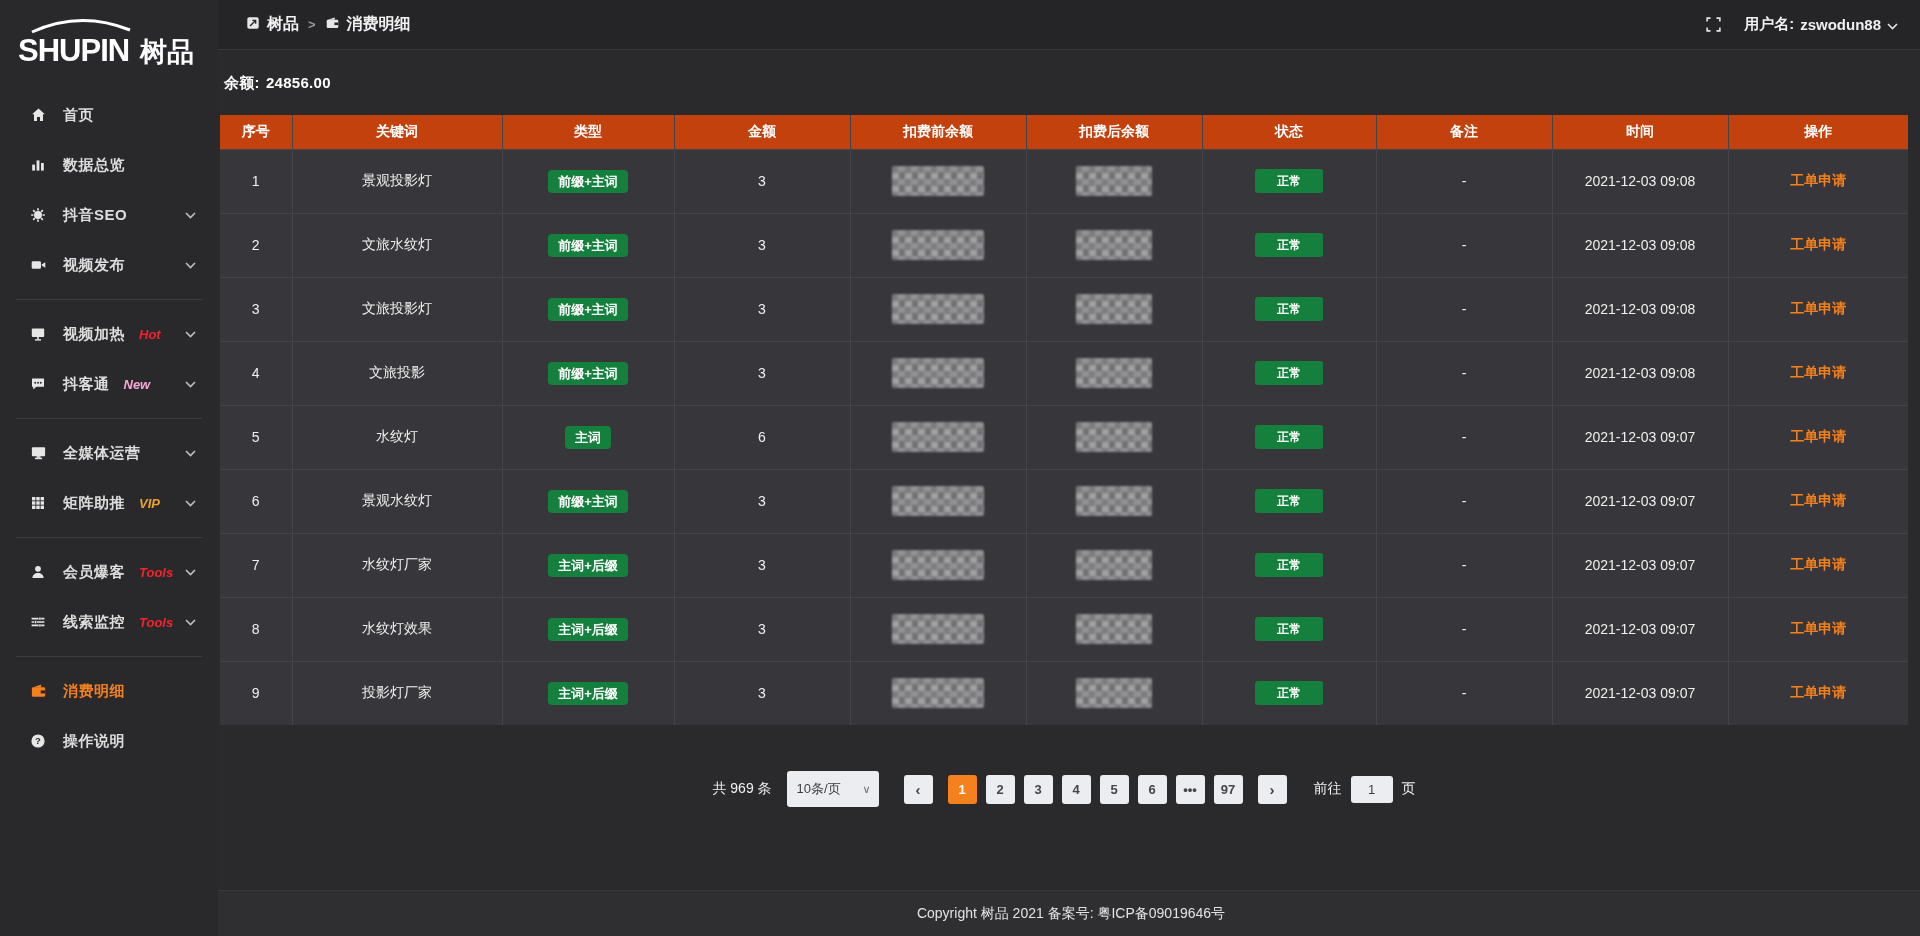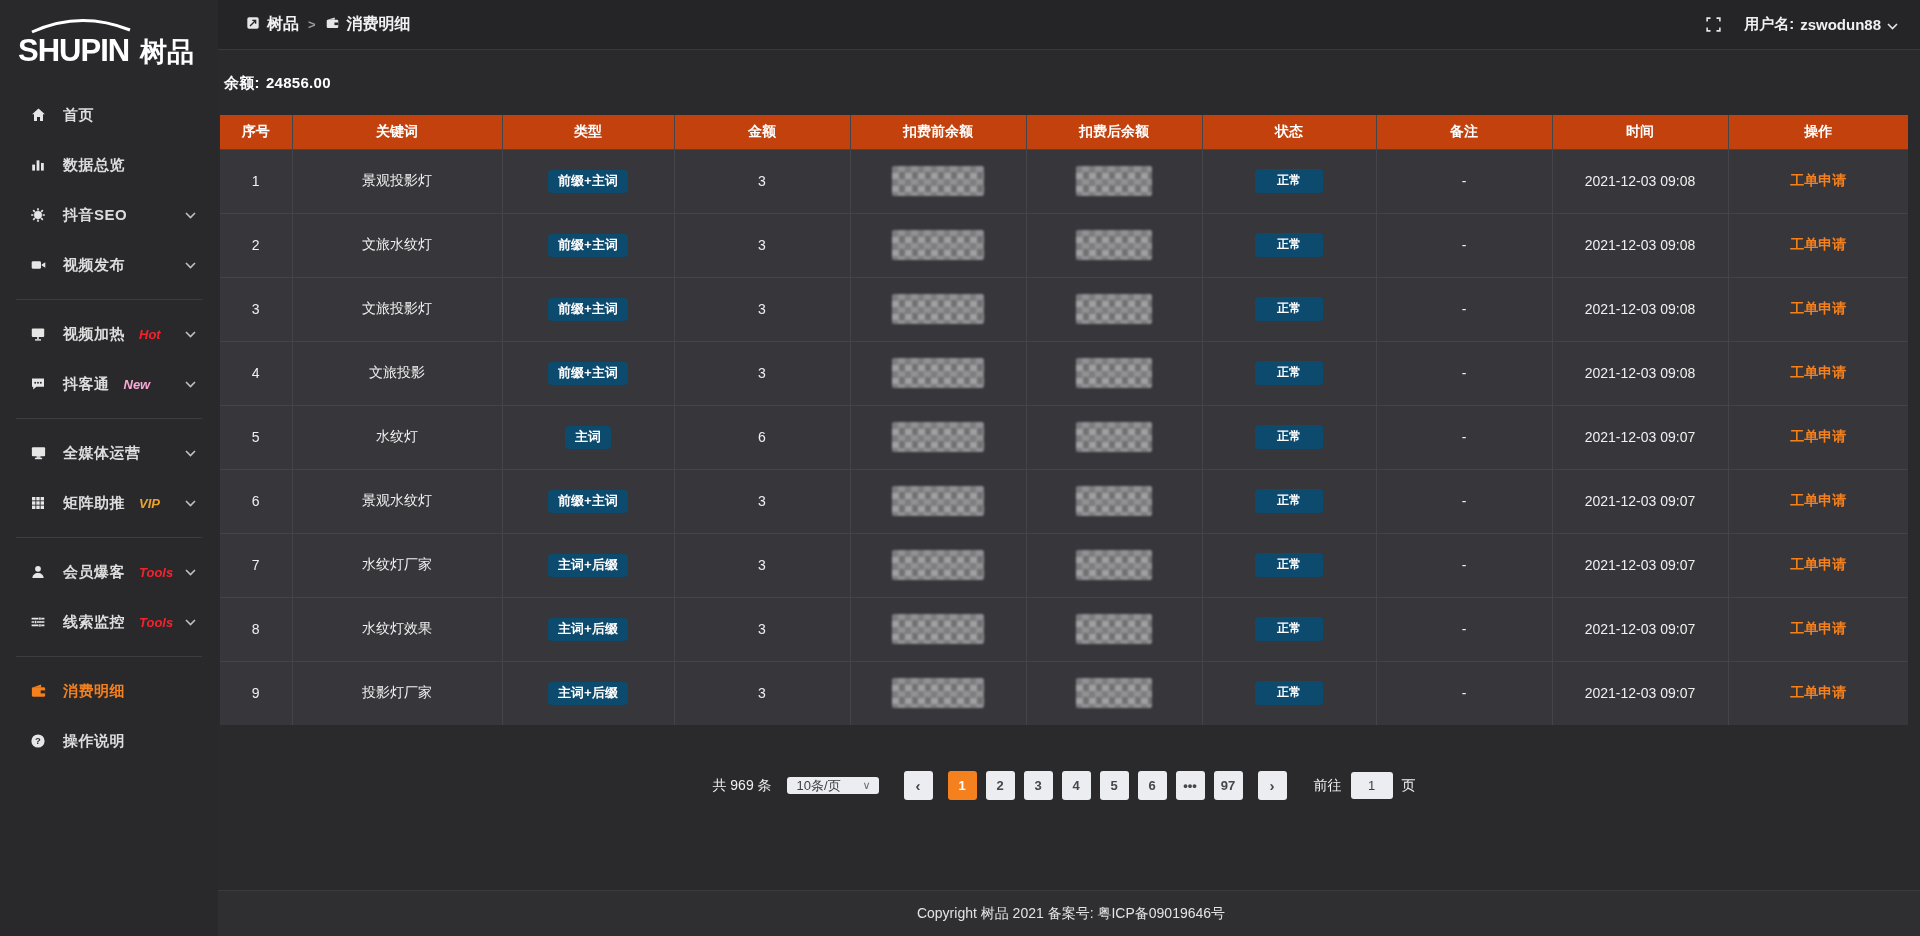--- a/index.html
+++ b/index.html
@@ -33,33 +33,33 @@
   .balance { font-size:15px; font-weight:bold; color:#ffffff; padding-left:4px; margin-bottom:22px; letter-spacing:0.3px; }
   .balance .val { margin-left:6px;text-align:right; }
 
   
   table.data { width:100%; border-collapse:collapse; table-layout:fixed; background:#37363b; }
   table.data th { height:34px; font-size:14px; font-weight:bold; color:#ffffff; text-align:center; background:#c2410c; border:1px solid #454449; border-top:none; }
   table.data td { height:64px; font-size:14px; color:#f0f0f0; text-align:center; border:1px solid #454449; }
   table.data th:first-child, table.data td:first-child { border-left:none; }
   table.data th:last-child, table.data td:last-child { border-right:none; }
   table.data tr:last-child td { border-bottom:none; }
-  .type-badge, .status-badge { display:inline-block; background:#0c4a6e; color:#fff; border-radius:4px; font-size:13px; font-weight:bold; padding:5px 10px; line-height:1;font-family:Liberation Mono, monospace; }
+  .type-badge, .status-badge { display:inline-block; background:#15803d; color:#fff; border-radius:4px; font-size:13px; font-weight:bold; padding:5px 10px; line-height:1; }
   .status-badge { padding:6px 22px; border-radius:3px; font-size:12px; }
   .mosaic { display:inline-block; height:30px; border-radius:2px; vertical-align:middle;
     background:conic-gradient(#a2a2a4 25%, #7c7c7e 0 50%, #b4b4b6 0 75%, #8a8a8c 0);
     background-size:13px 13px; filter:blur(1.1px); opacity:0.85; }
   .mosaic.pre { width:92px; }
   .mosaic.post { width:76px; }
   .action-link { color:#f5801e; font-weight:bold; font-size:14px; cursor:pointer; }
 
   
   .pagination { margin-top:46px; display:flex; align-items:center; justify-content:center; gap:9px; }
   .pg-total { font-size:14px; color:#f0f0f0; margin-right:6px; }
-  .pg-size { display:flex; align-items:center; justify-content:space-between; width:92px; height:17px; background:#ebedf0; border-radius:3px; color:#3e3e42; font-size:13px; padding:0 8px 0 10px; cursor:pointer; margin-right:10px; }
+  .pg-size { display:flex; align-items:center; justify-content:space-between; width:92px; height:36px; background:#ebedf0; border-radius:3px; color:#3e3e42; font-size:13px; padding:0 8px 0 10px; cursor:pointer; margin-right:10px; }
   .pg-size .chev { font-size:11px; color:#6a6a6e; }
   .pg-btn { min-width:29px; height:29px; background:#ebedf0; border:none; border-radius:3px; color:#46464a; font-family:"Liberation Sans", sans-serif; font-size:13px; font-weight:bold; cursor:pointer; display:flex; align-items:center; justify-content:center; padding:0 6px; }
   .pg-btn.arrow { font-size:15px; margin:0 6px; }
   .pg-btn.active { background:#f5801e; color:#ffffff; }
   .pg-goto { display:flex; align-items:center; gap:9px; margin-left:12px; font-size:14px; color:#f0f0f0; }
   .pg-input { width:42px; height:27px; background:#ebedf0; border:none; border-radius:3px; text-align:center; color:#3e3e42; font-size:13px; font-family:"Liberation Sans", sans-serif; }
 
   footer { height:46px; min-height:46px; background:#2f2f32; border-top:1px solid #3a3a3e; display:flex; align-items:center; justify-content:center; font-size:14px; color:#e3e3e3; }
 </style>
 </head>

